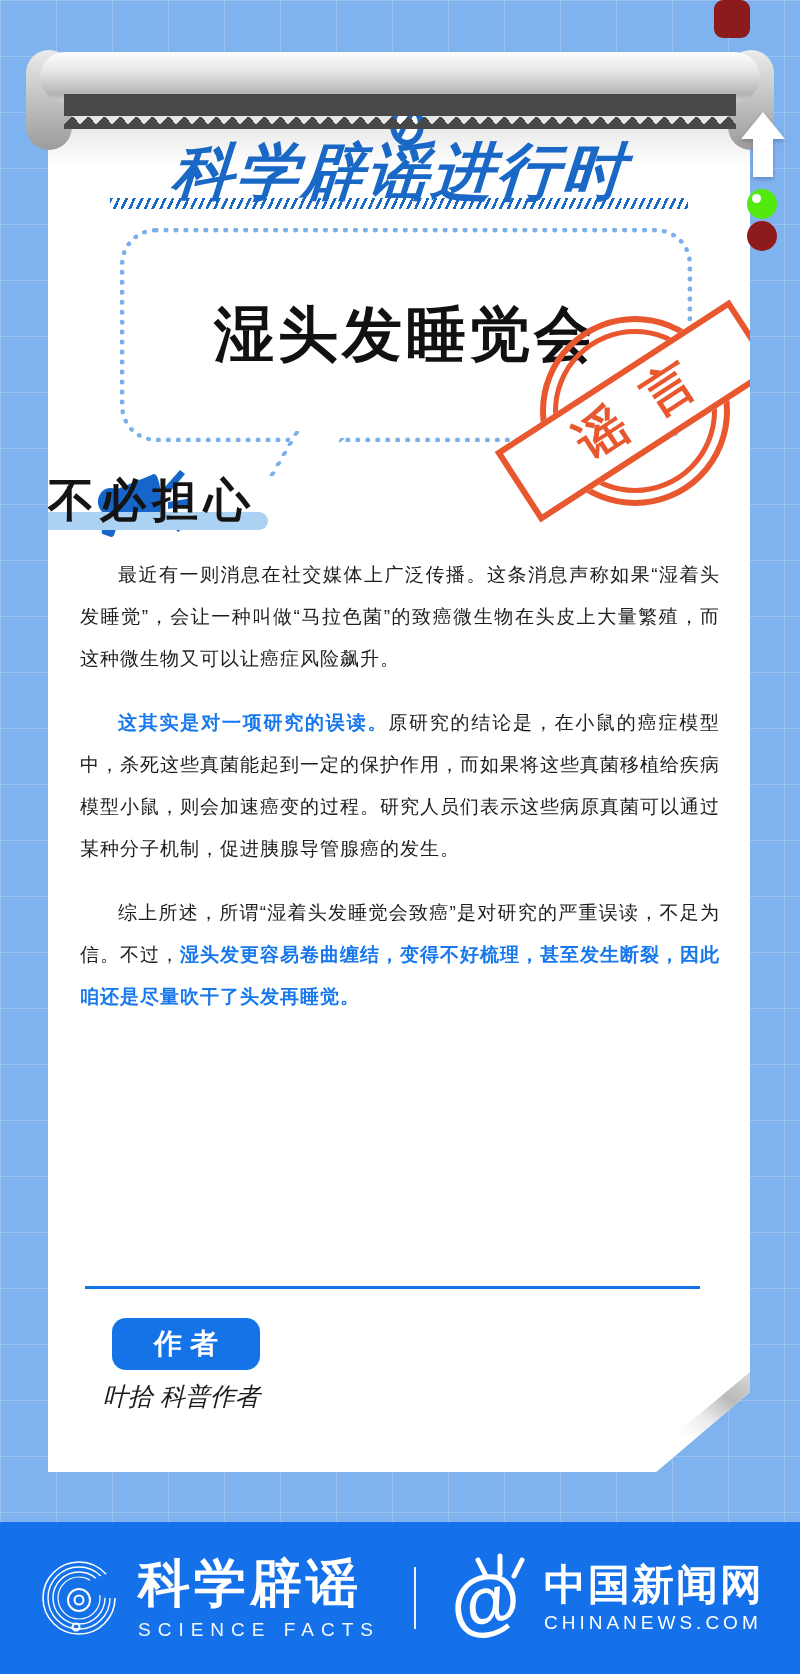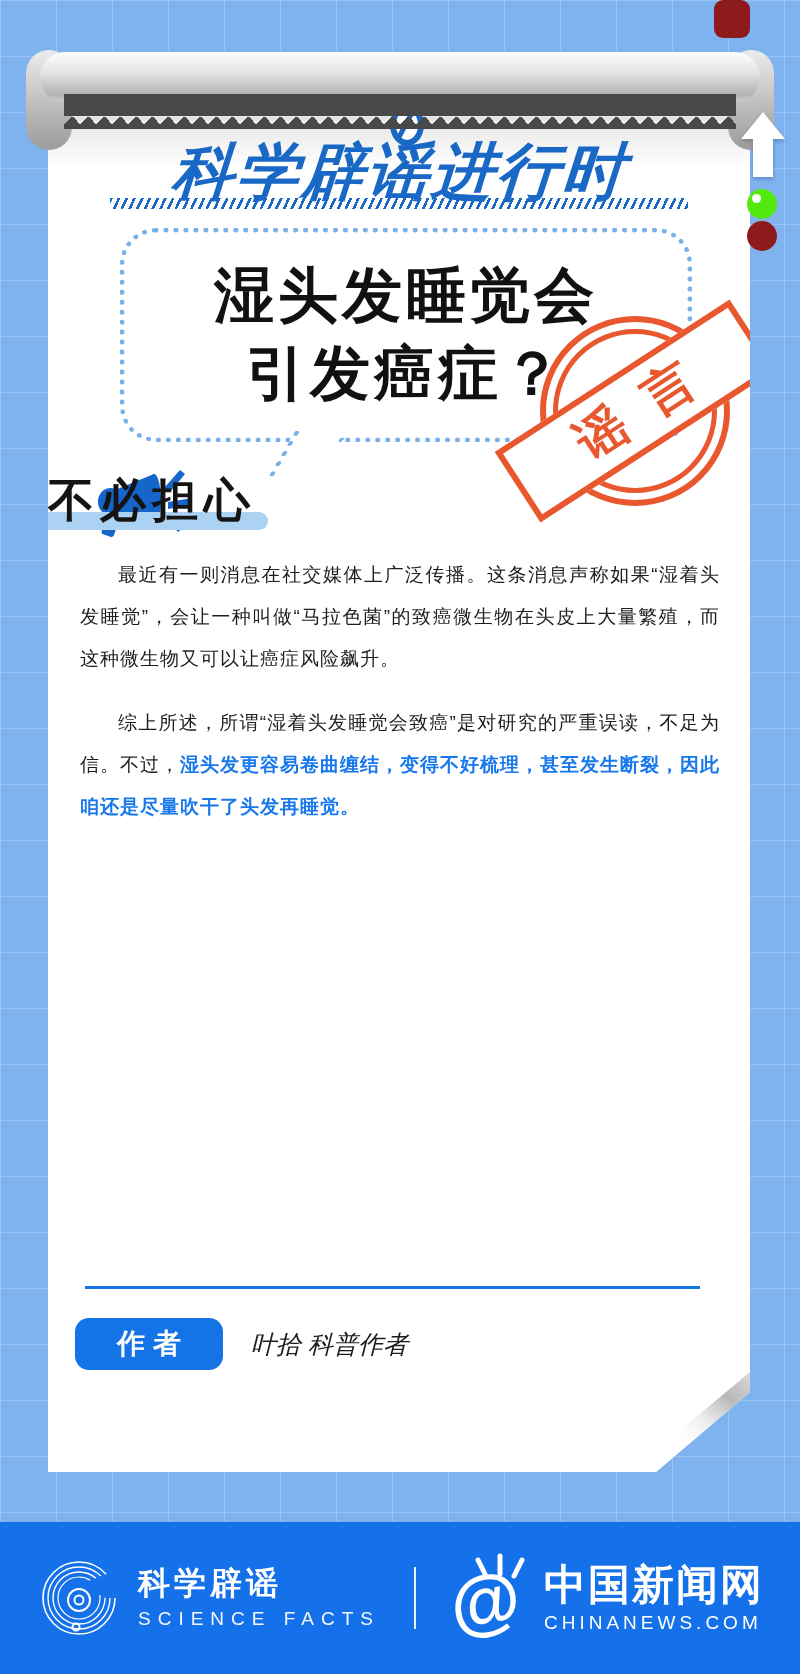--- a/index.html
+++ b/index.html
@@ -74,34 +74,34 @@
   .verdict::after{content:"";position:absolute;left:-12px;right:-12px;bottom:2px;height:18px;background:#abd1f3;border-radius:9px;z-index:-1;}
   .megaphone{position:absolute;left:44px;top:358px;width:104px;height:90px;}
 
   
   .article{position:absolute;left:32px;top:450px;width:640px;color:#1d1d1d;z-index:2;}
   .article p{margin:0 0 22px 0;font-size:19px;line-height:42px;letter-spacing:1px;text-align:justify;text-indent:2em;}
   .hl{color:#1778ed;font-weight:bold;}
 
   
   .credits-divider{position:absolute;left:37px;top:1182px;width:615px;height:3px;background:#1573e8;}
-  .credit-row{position:absolute;left:27px;display:flex;align-items:flex-end;z-index:2;}
+  .credit-row{position:absolute;left:27px;display:flex;align-items:flex-end;z-index:2;flex-direction:column;}
   .row-author{top:1214px;}
   .row-reviewer{top:1280px;}
   .credit-badge{width:148px;height:52px;border-radius:14px;background:#1573e8;color:#fff;font-size:28px;font-weight:bold;
     display:flex;align-items:center;justify-content:center;letter-spacing:8px;padding-left:8px;box-sizing:border-box;flex:none;}
   .credit-text{margin-left:28px;font-size:25px;line-height:34px;color:#1c1c1c;font-style:italic;}
   .credit-single{line-height:52px;}
 
   
   .footer{position:absolute;left:0;bottom:0;width:800px;height:152px;background:#1571e9;z-index:4;
     display:flex;align-items:center;justify-content:center;gap:34px;}
   .logo-group{display:flex;align-items:center;gap:16px;color:#fff;}
   .logo-col{display:flex;flex-direction:column;align-items:flex-start;}
-  .logo-cn{font-size:32px;font-weight:bold;letter-spacing:4px;line-height:1.1;}
+  .logo-cn{font-size:52px;font-weight:bold;letter-spacing:4px;line-height:1.1;}
   .logo-en{font-size:19px;letter-spacing:7px;margin-top:6px;opacity:.95;}
   .logo-cn-2{font-size:42px;font-weight:bold;letter-spacing:2px;line-height:1.1;}
   .logo-en-2{font-size:19px;letter-spacing:4px;margin-top:4px;}
   .logo-sep{width:2px;height:62px;background:rgba(255,255,255,.9);}
   .at-wrap{position:relative;width:78px;height:84px;}
   .at-glyph{position:absolute;left:0;bottom:-2px;font-size:72px;font-weight:bold;color:#fff;transform:rotate(-10deg);}
 </style>
 </head>
 <body>
 
@@ -114,21 +114,20 @@
 
   <div class="title-wrap">
     <span class="page-title">科学辟谣进行时</span>
   </div>
   <div class="no-sign"></div>
   <div class="title-hatch"></div>
 
   <div class="bubble">
     <div class="bubble-text">
       <span>湿头发睡觉会</span><br>
-      <span>引发癌症？</span>
     </div>
   </div>
   <div class="bubble-tail"></div>
 
   <div class="stamp">
     <div class="stamp-ring-outer"></div>
     <div class="stamp-ring-inner"></div>
     <div class="stamp-band">
       <span class="stamp-text">谣言</span>
     </div>
@@ -145,20 +144,21 @@
       <polygon points="72,54 86,70 91,66 78,50"></polygon>
     </g>
   </svg>
 
   <div class="verdict-row">
     <span class="verdict">不必担心</span>
   </div>
 
   <div class="article">
     <p>最近有一则消息在社交媒体上广泛传播。这条消息声称如果“湿着头发睡觉”，会让一种叫做“马拉色菌”的致癌微生物在头皮上大量繁殖，而这种微生物又可以让癌症风险飙升。</p>
+    <p><span class="hl">这其实是对一项研究的误读。</span><span>原研究的结论是，在小鼠的癌症模型中，杀死这些真菌能起到一定的保护作用，而如果将这些真菌移植给疾病模型小鼠，则会加速癌变的过程。研究人员们表示这些病原真菌可以通过某种分子机制，促进胰腺导管腺癌的发生。</span></p>
     <p><span>综上所述，所谓“湿着头发睡觉会致癌”是对研究的严重误读，不足为信。不过，</span><span class="hl">湿头发更容易卷曲缠结，变得不好梳理，甚至发生断裂，因此咱还是尽量吹干了头发再睡觉。</span></p>
   </div>
 
   <div class="credits-divider"></div>
 
   <div class="credit-row row-author">
     <div class="credit-badge">作者</div>
     <div class="credit-text credit-single">叶拾 科普作者</div>
   </div>
 

